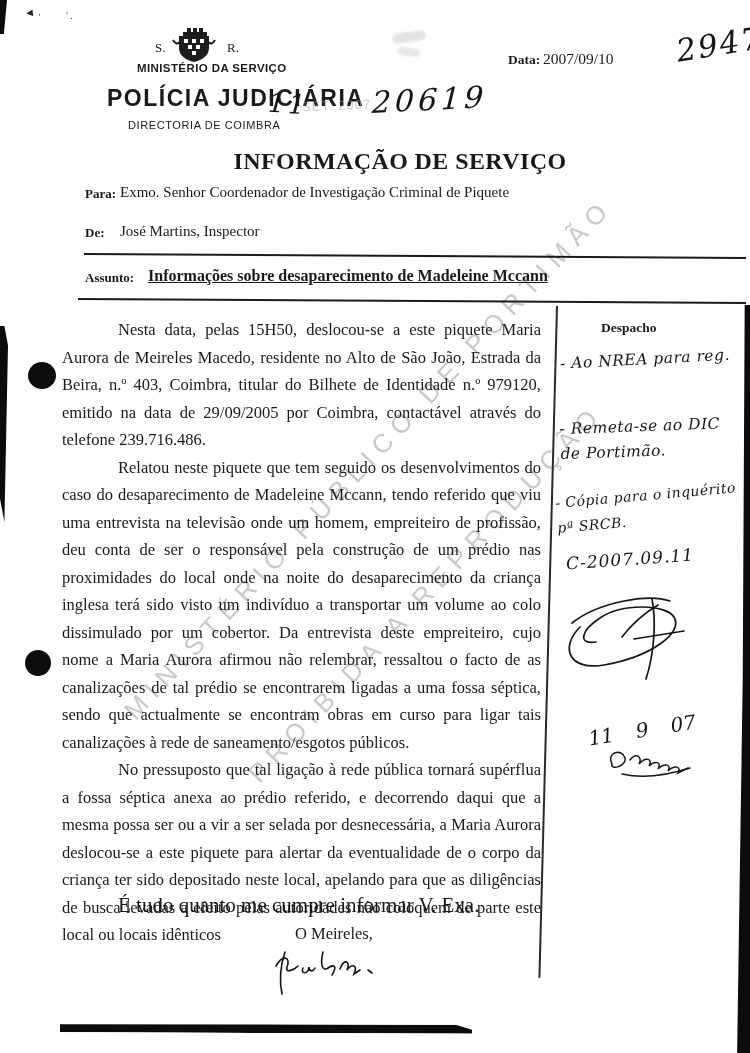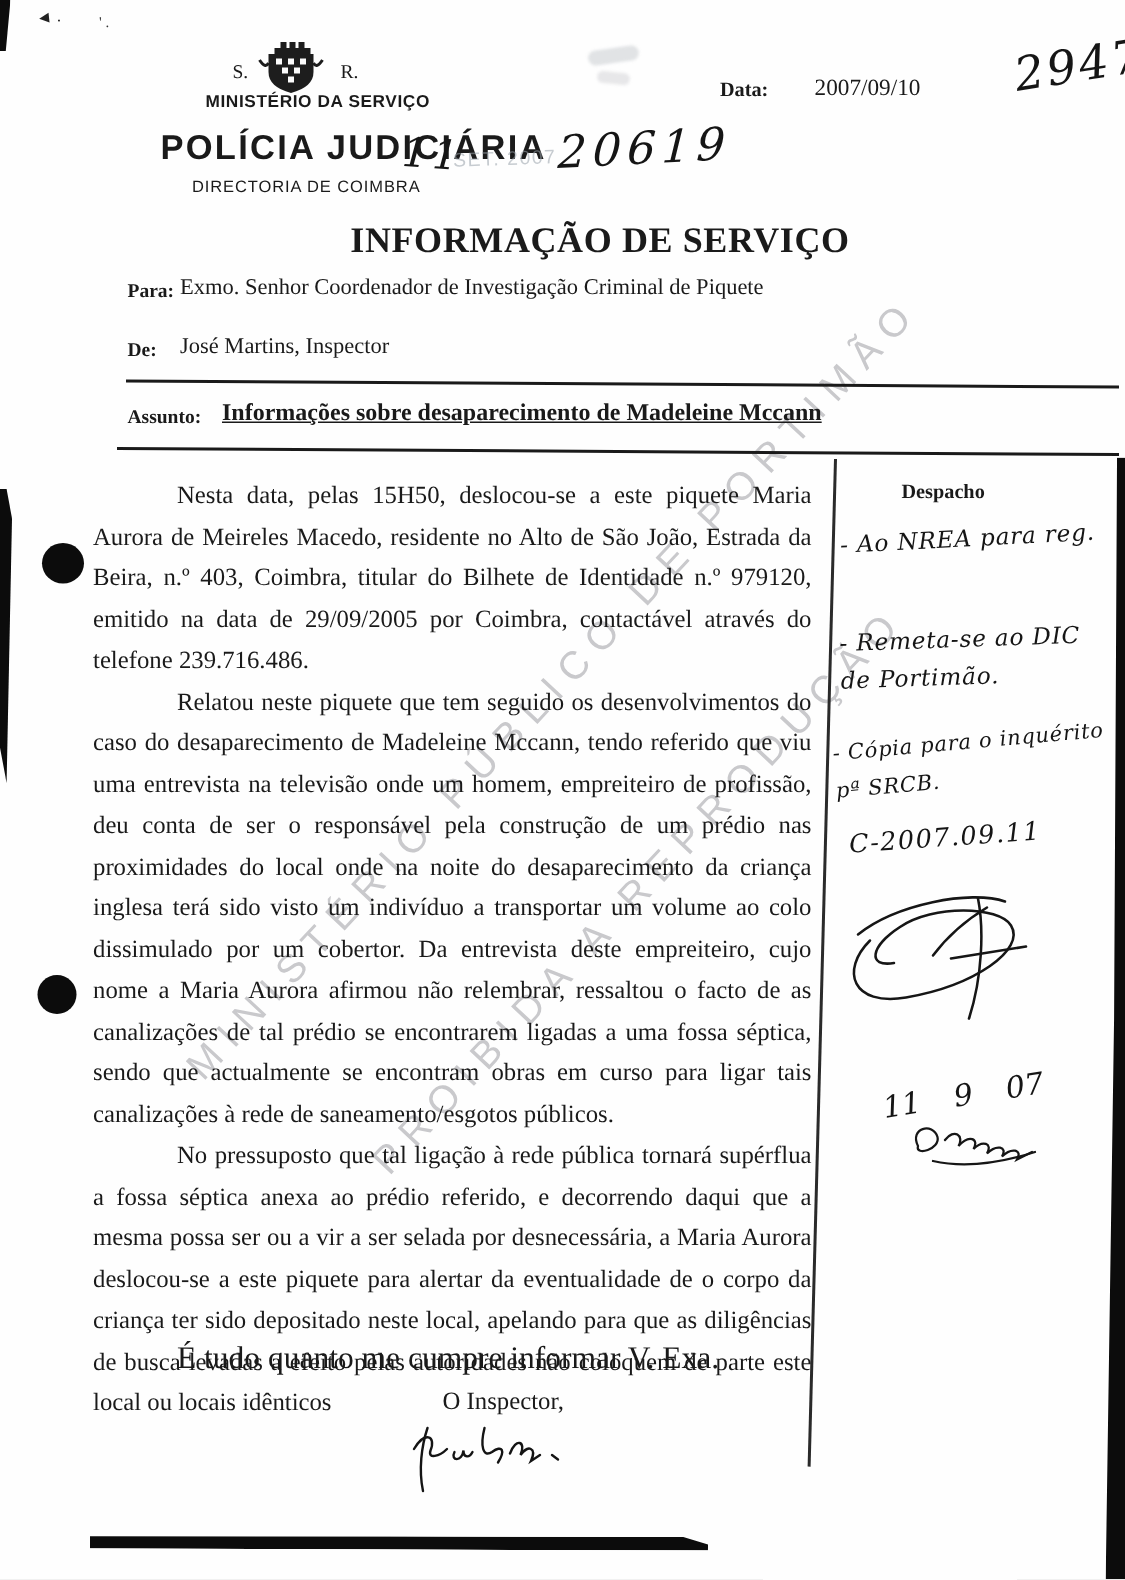--- a/index.html
+++ b/index.html
@@ -93,21 +93,21 @@
   </div>
   <div class="abs sr-letter" style="left:227px;top:40px;">R.</div>
   <div class="abs sans ministry" style="left:137px;top:62px;">MINISTÉRIO DA SERVIÇO</div>
   <div class="abs sans police" style="left:107px;top:85px;">POLÍCIA JUDICIÁRIA</div>
   <div class="abs sans directorate" style="left:128px;top:119px;">DIRECTORIA DE COIMBRA</div>
 
   <div class="abs hw" style="left:268px;top:88px;font-size:27px;letter-spacing:3px;transform:rotate(4deg);">11</div>
   <div class="abs sans faint-stamp" style="left:302px;top:98px;font-size:13px;letter-spacing:1px;transform:rotate(-2deg);">SET. 2007</div>
   <div class="abs hw hw-big" style="left:372px;top:82px;transform:rotate(-3deg) skewX(-6deg);">20619</div>
 
-  <span class="abs data-label" style="left:480px;top:52px;text-align:right;">Data:</span>
+  <span class="abs data-label" style="left:508px;top:52px;text-align:right;">Data:</span>
   <span class="abs data-value" style="left:543px;top:50px;">2007/09/10</span>
 
   <div class="abs doc-title" style="left:50px;top:148px;width:700px;">INFORMAÇÃO DE SERVIÇO</div>
 
   <span class="abs meta-label" style="left:85px;top:186px;">Para:</span>
   <span class="abs meta-value" style="left:120px;top:184px;">Exmo. Senhor Coordenador de Investigação Criminal de Piquete</span>
   <span class="abs meta-label" style="left:85px;top:225px;">De:</span>
   <span class="abs meta-value" style="left:120px;top:223px;">José Martins, Inspector</span>
 
   <div class="abs rule" style="left:84px;top:255px;width:662px;transform:rotate(.35deg);"></div>
@@ -116,21 +116,21 @@
   <div class="abs rule" style="left:78px;top:300px;width:668px;transform:rotate(.35deg);"></div>
 
   <div class="abs" style="left:556px;top:306px;width:1.6px;height:672px;background:#2a2a2a;transform-origin:top center;transform:rotate(1.5deg);"></div>
 
   <div class="abs bodycol" style="left:62px;top:316px;">
     <p>Nesta data, pelas 15H50, deslocou-se a este piquete Maria Aurora de Meireles Macedo, residente no Alto de São João, Estrada da Beira, n.º 403, Coimbra, titular do Bilhete de Identidade n.º 979120, emitido na data de 29/09/2005 por Coimbra, contactável através do telefone 239.716.486.</p>
     <p>Relatou neste piquete que tem seguido os desenvolvimentos do caso do desaparecimento de Madeleine Mccann, tendo referido que viu uma entrevista na televisão onde um homem, empreiteiro de profissão, deu conta de ser o responsável pela construção de um prédio nas proximidades do local onde na noite do desaparecimento da criança inglesa terá sido visto um indivíduo a transportar um volume ao colo dissimulado por um cobertor. Da entrevista deste empreiteiro, cujo nome a Maria Aurora afirmou não relembrar, ressaltou o facto de as canalizações de tal prédio se encontrarem ligadas a uma fossa séptica, sendo que actualmente se encontram obras em curso para ligar tais canalizações à rede de saneamento/esgotos públicos.</p>
     <p>No pressuposto que tal ligação à rede pública tornará supérflua a fossa séptica anexa ao prédio referido, e decorrendo daqui que a mesma possa ser ou a vir a ser selada por desnecessária, a Maria Aurora deslocou-se a este piquete para alertar da eventualidade de o corpo da criança ter sido depositado neste local, apelando para que as diligências de busca levadas a efeito pelas autoridades não coloquem de parte este local ou locais idênticos</p>
   </div>
   <div class="abs closing" style="left:118px;top:893px;">É tudo quanto me cumpre informar V. Exa.</div>
-  <div class="abs signoff" style="left:295px;top:924px;">O Inspector,</div>
+  <div class="abs signoff" style="left:295px;top:924px;">O Meireles,</div>
 
   <div class="abs" style="left:268px;top:942px;">
     <svg width="120" height="58" viewBox="0 0 120 58">
       <g stroke="#141414" stroke-width="1.6" fill="none" stroke-linecap="round">
         <path d="M14,52 C11,38 13,22 17,10"></path>
         <path d="M8,24 C15,12 23,15 19,25 C17,31 25,29 30,24"></path>
         <path d="M35,26 C32,32 40,33 41,25 C41,30 45,30 47,26"></path>
         <path d="M55,10 C52,22 54,30 60,26 C67,21 69,25 64,33"></path>
         <path d="M72,27 C76,16 83,19 79,28 C84,21 90,23 86,32 L92,28"></path>
         <path d="M100,28 L104,31"></path>

